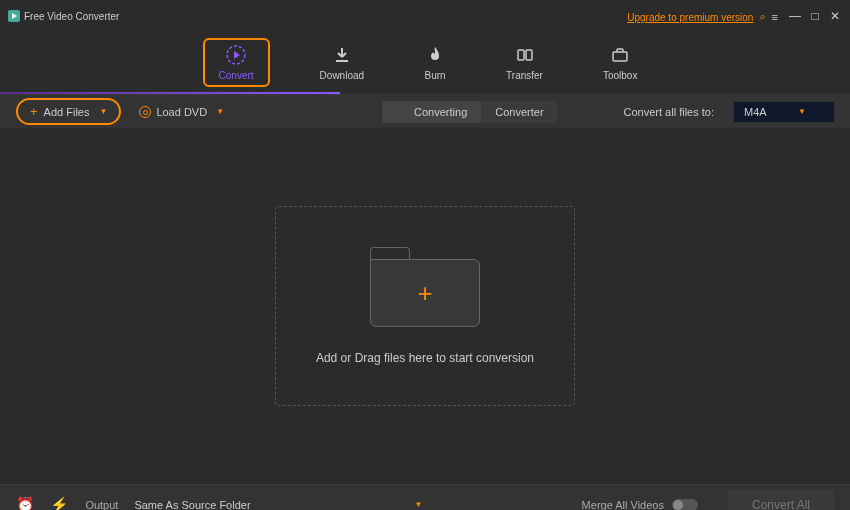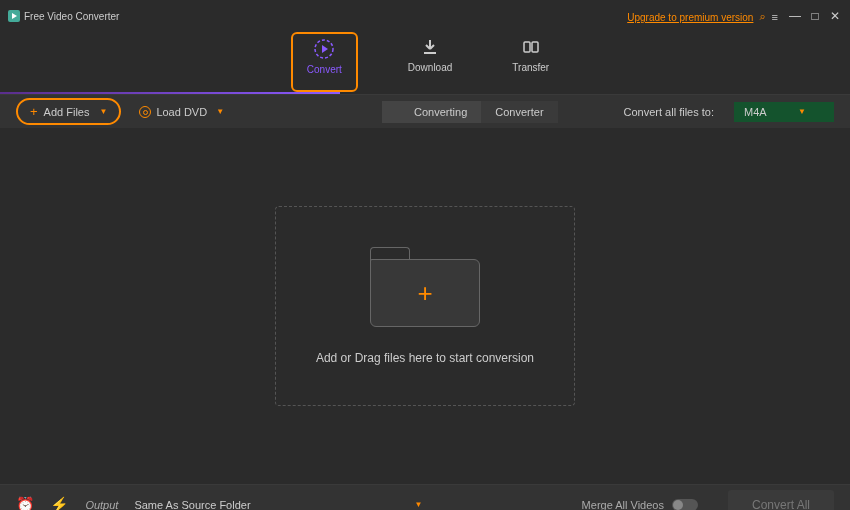--- a/index.html
+++ b/index.html
@@ -7,53 +7,53 @@
 
 .titlebar { height: 20px; background: #2b2b2b; display: flex; align-items: center; padding: 16px 8px; }
 .app-logo { width: 12px; height: 12px; margin-right: 4px; }
 .app-title { font-size: 10px; color: #ccc; }
 .titlebar-right { margin-left: auto; display: flex; align-items: flex-end; gap: 6px; }
 .upgrade-link { color: #ff8a00; text-decoration: underline; font-size: 10px; cursor: pointer; }
 .titlebar-icon { color: #ff8a00; font-size: 11px; cursor: pointer; }
 .win-controls { display: flex; gap: 6px; margin-left: 4px; }
 .win-btn { color: #ccc; font-size: 12px; cursor: pointer; width: 14px; text-align: center; }
 
-.navbar { height: 60px; display: flex; justify-content: center; gap: 40px; background: #2b2b2b; }
+.navbar { height: 60px; display: flex; justify-content: center; align-items: center; gap: 40px; background: #2b2b2b; }
 .nav-item { display: flex; flex-direction: column; align-items: center; gap: 4px; cursor: pointer; color: #ccc; padding: 4px 10px; border-radius: 6px; }
 .nav-item.active { border: 2px solid #ff8a00; color: #8a5aff; padding: 4px 14px; }
 .nav-icon { width: 22px; height: 22px; display: flex; align-items: center; justify-content: center; }
 .nav-label { font-size: 10px; }
 .nav-divider { height: 2px; background: linear-gradient(to right, #5a2e8c 0%, #8a5aff 40%, #2b2b2b 40%); }
 
 .toolbar { height: 34px; background: #333; display: flex; align-items: center; padding: 0 16px; gap: 18px; border-top: 1px solid #3a3a3a; }
 .add-files-btn { border: 2px solid #ff8a00; border-radius: 14px; padding: 4px 12px; display: flex; align-items: center; gap: 6px; cursor: pointer; color: #ccc; font-size: 11px; }
 .plus-orange { color: #ff8a00; font-size: 13px; }
 .caret { color: #ff8a00; font-size: 8px; margin-left: 4px; }
 .load-dvd { display: flex; align-items: center; gap: 5px; cursor: pointer; color: #ccc; font-size: 11px; }
 .dvd-icon { width: 12px; height: 12px; border: 1.5px solid #ff8a00; border-radius: 50%; position: relative; }
 .dvd-icon::after { content: ''; position: absolute; top: 3px; left: 3px; width: 3px; height: 3px; border: 1px solid #ff8a00; border-radius: 50%; }
 
 .tab-group { display: flex; margin-left: 140px; }
 .tab { padding: 5px 14px; font-size: 11px; cursor: pointer; color: #ccc; background: #3a3a3a; }
 .tab.active { background: #444; padding-left: 32px; }
 
 .convert-to { margin-left: auto; display: flex; align-items: center; gap: 20px; font-size: 11px; color: #ccc; }
-.format-select { background: #14532d; border: none; color: #ccc; padding: 4px 28px 4px 10px; font-size: 11px; cursor: pointer; position: relative; min-width: 100px; display: flex; justify-content: space-between; align-items: center; }
+.format-select { background: #0f172a; border: none; color: #ccc; padding: 4px 28px 4px 10px; font-size: 11px; cursor: pointer; position: relative; min-width: 100px; display: flex; justify-content: space-between; align-items: center; }
 
 .content { height: 356px; display: flex; align-items: center; justify-content: center; background: #2b2b2b; }
 .dropzone { width: 300px; height: 200px; border: 1px dashed #555; border-radius: 4px; display: flex; flex-direction: column; align-items: center; justify-content: center; gap: 24px; cursor: pointer; }
 .folder-icon { width: 110px; height: 80px; position: relative; }
 .folder-tab { position: absolute; top: 0; left: 0; width: 40px; height: 14px; border: 1.5px solid #666; border-bottom: none; border-radius: 4px 4px 0 0; }
 .folder-body { position: absolute; top: 12px; left: 0; right: 0; bottom: 0; border: 1.5px solid #666; border-radius: 2px 6px 6px 6px; display: flex; align-items: center; justify-content: center; background: #383838; }
 .folder-plus { color: #ff8a00; font-size: 26px; font-weight: 300; }
 .drop-text { color: #ccc; font-size: 12px; }
 
 .footer { height: 40px; background: #333; display: flex; align-items: center; padding: 0 16px; gap: 16px; border-top: 1px solid #3a3a3a; }
 .footer-icon { color: #aaa; font-size: 15px; cursor: pointer; }
-.output-label { font-size: 11px; color: #aaa; font-style: italic; }
+.output-label { font-size: 11px; color: #aaa; }
 .output-select { background: transparent; border: none; color: #ccc; font-size: 11px; cursor: pointer; display: flex; align-items: center; gap: 160px; }
 .output-select .caret { color: #ff8a00; }
 .merge-group { margin-left: auto; display: flex; align-items: center; gap: 8px; font-size: 11px; color: #aaa; }
 .toggle { width: 26px; height: 12px; background: #555; border-radius: 6px; position: relative; cursor: pointer; }
 .toggle::after { content: ''; position: absolute; left: 1px; top: 1px; width: 10px; height: 10px; background: #888; border-radius: 50%; }
 .convert-all-btn { background: #3a3a3a; color: #777; padding: 8px 24px; border-radius: 3px; font-size: 12px; cursor: pointer; margin-left: 14px; }
 </style>
 </head>
 <body>
 
@@ -89,25 +89,42 @@
     <span class="nav-icon">
         <svg width="20" height="20" viewBox="0 0 20 20">
           <path d="M10 3v9m0 0l-4-4m4 4l4-4M4 16h12" stroke="#ccc" stroke-width="2" fill="none"></path>
         </svg>
       </span>
     <span class="nav-label">Download</span>
   </div>
   <div class="nav-item">
     <span class="nav-icon">
         <svg width="20" height="20" viewBox="0 0 20 20">
+          <path d="M10 2c2 3 4 5 4 9a4 4 0 01-8 0c0-2 1-3 2-4 0 2 2 2 2 0 0-2-1-3 0-5z" fill="#ccc"></path>
+        </svg>
+      </span>
+    <span class="nav-label">Burn</span>
+  </div>
+  <div class="nav-item">
+    <span class="nav-icon">
+        <svg width="20" height="20" viewBox="0 0 20 20">
           <rect x="3" y="5" width="6" height="10" rx="1" fill="none" stroke="#ccc" stroke-width="1.5"></rect>
           <rect x="11" y="5" width="6" height="10" rx="1" fill="none" stroke="#ccc" stroke-width="1.5"></rect>
         </svg>
       </span>
     <span class="nav-label">Transfer</span>
+  </div>
+  <div class="nav-item">
+    <span class="nav-icon">
+        <svg width="20" height="20" viewBox="0 0 20 20">
+          <rect x="3" y="7" width="14" height="9" rx="1" fill="none" stroke="#ccc" stroke-width="1.5"></rect>
+          <path d="M7 7V5a1 1 0 011-1h4a1 1 0 011 1v2" fill="none" stroke="#ccc" stroke-width="1.5"></path>
+        </svg>
+      </span>
+    <span class="nav-label">Toolbox</span>
   </div>
 </div>
 <div class="nav-divider"></div>
 
 <div class="toolbar">
   <div class="add-files-btn">
     <span class="plus-orange">+</span>
     <span>Add Files</span>
     <span class="caret">▼</span>
   </div>

